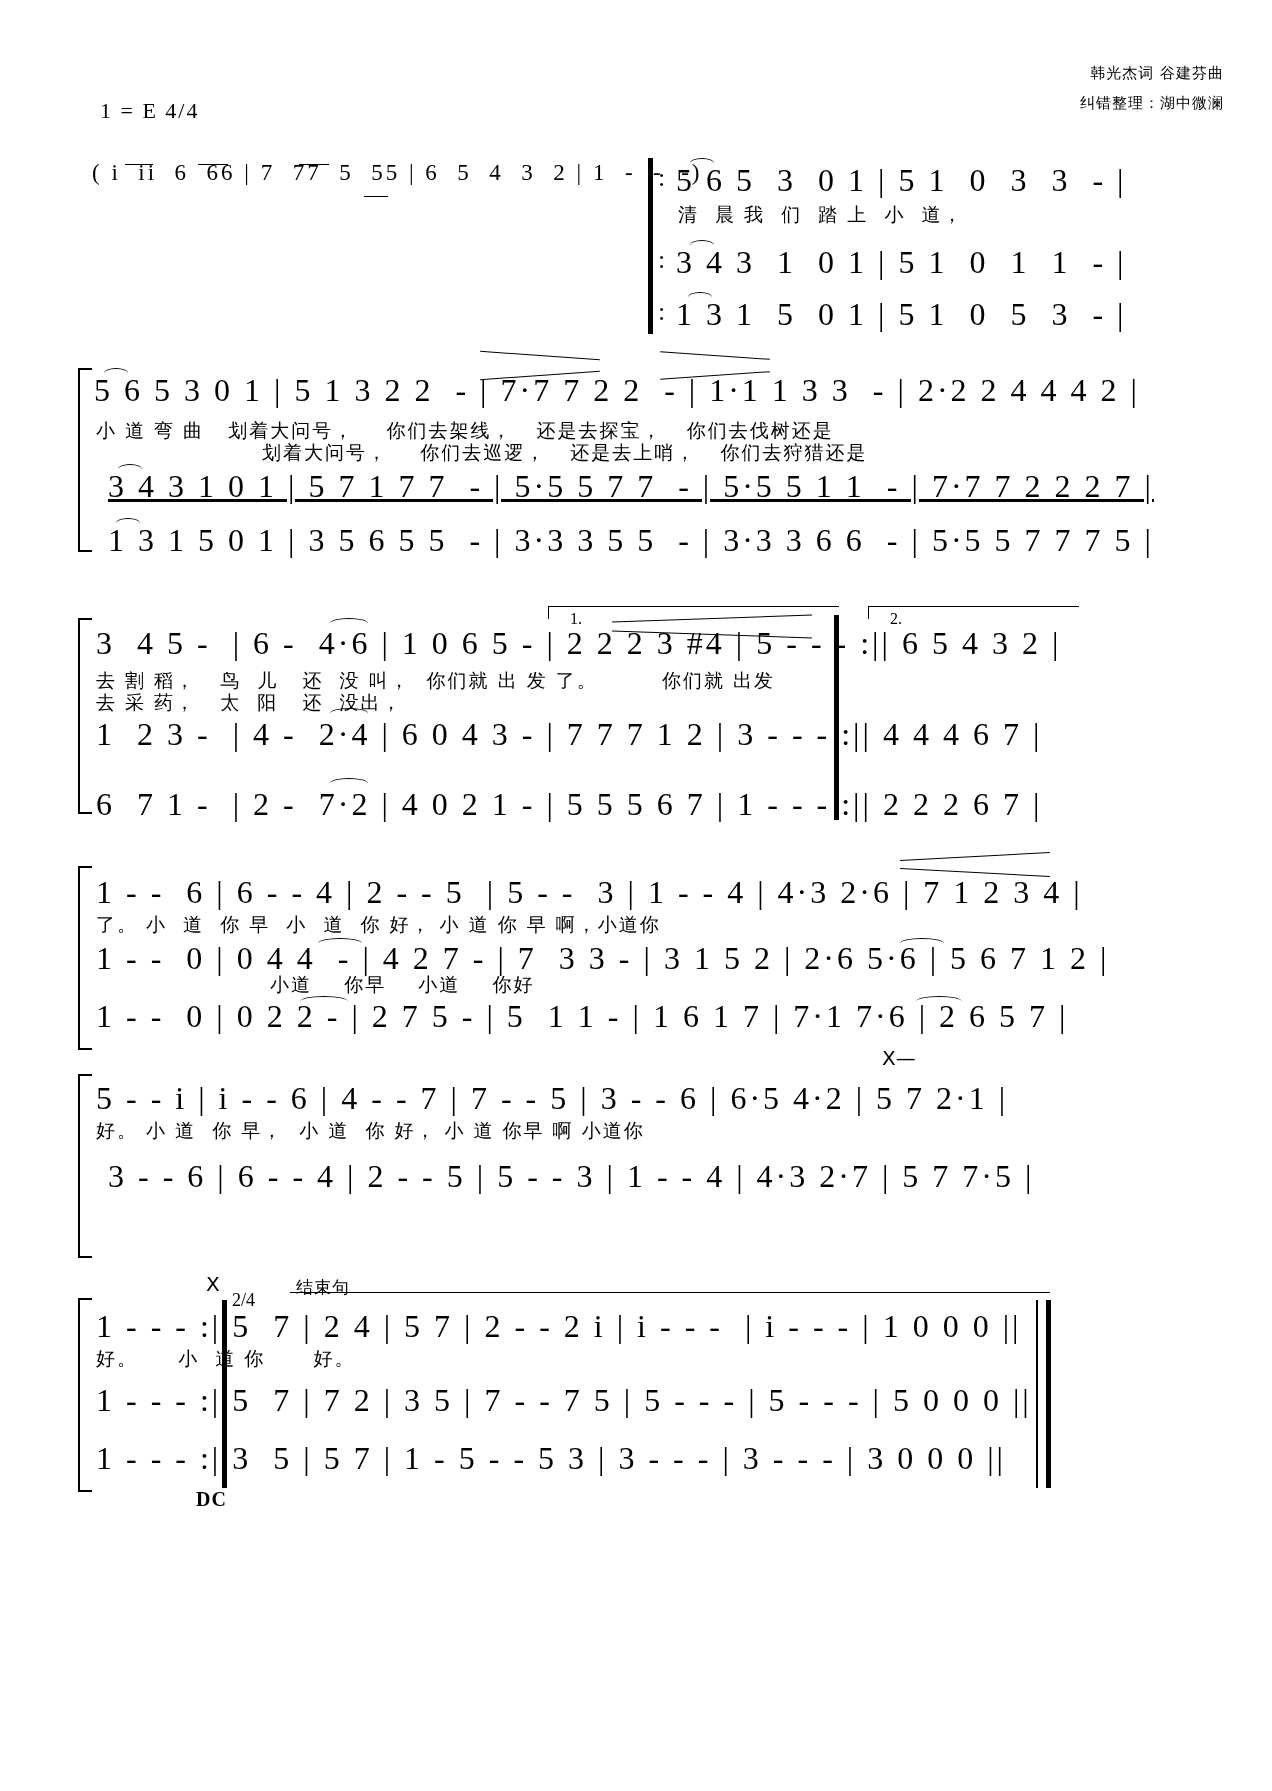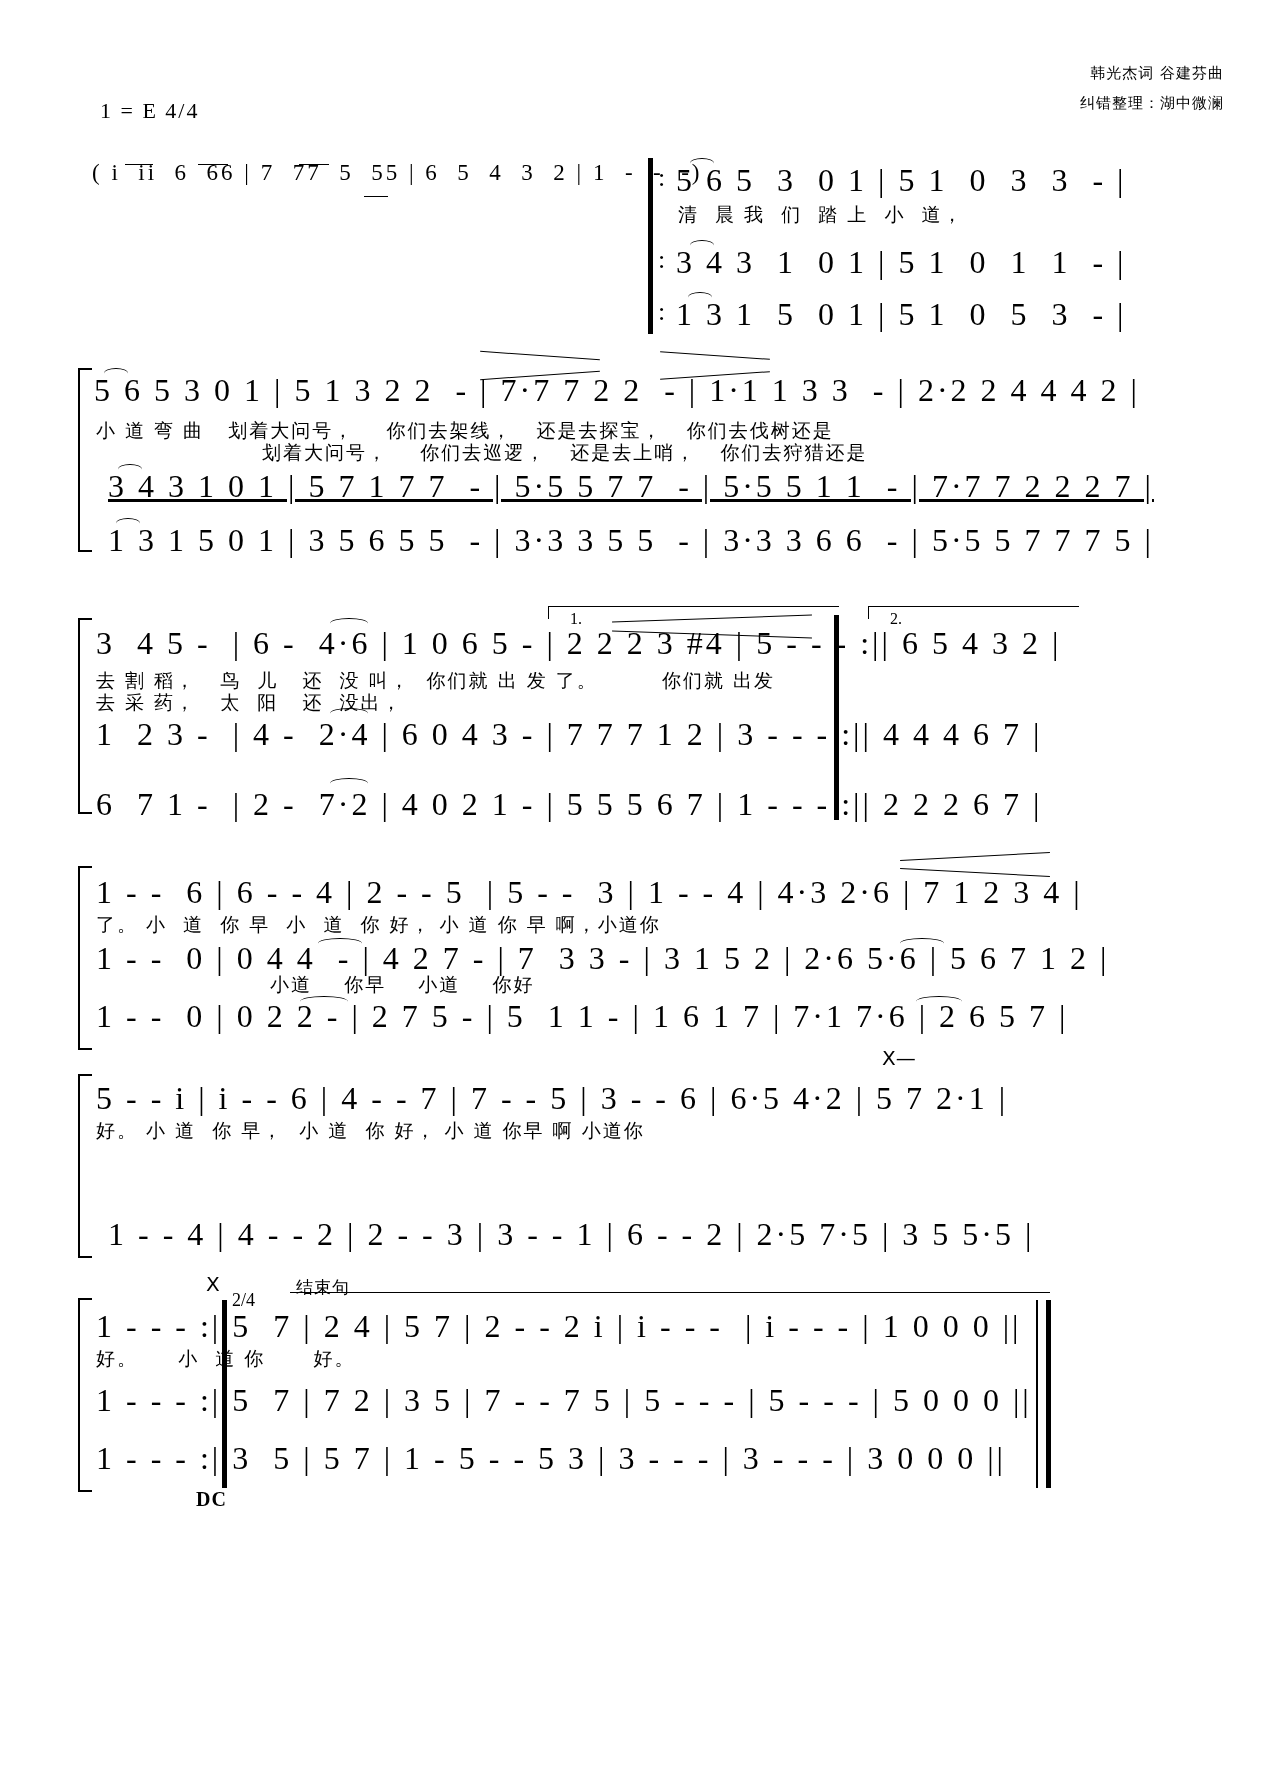--- a/index.html
+++ b/index.html
@@ -230,21 +230,21 @@
   <div class="row nums" style="left:96px; top:998px;">1 - -  0 | 0 2 2 - | 2 7 5 - | 5  1 1 - | 1 6 1 7 | 7·1 7·6 | 2 6 5 7 |</div>
   <div class="slurline" style="left:300px; top:996px; width:48px;"></div>
   <div class="slurline" style="left:916px; top:996px; width:46px;"></div>
 
   <div class="coda" style="left:882px; top:1046px;">Χ—</div>
 
   <div class="brace" style="left:78px; top:1074px; height:180px;"></div>
 
   <div class="row nums" style="left:96px; top:1080px;">5 - - i | i - - 6 | 4 - - 7 | 7 - - 5 | 3 - - 6 | 6·5 4·2 | 5 7 2·1 |</div>
   <div class="row lyr" style="left:96px; top:1118px;">好。 小 道  你 早，  小 道  你 好， 小 道 你早 啊 小道你</div>
-  <div class="row nums" style="left:108px; top:1216px;">1 - - 4 | 4 - - 2 | 2 - - 3 | 3 - - 1 | 6 - - 2 | 2·5 7·5 | 3 5 5·5 |</div>
+  <div class="row nums" style="left:108px; top:1158px;">3 - - 6 | 6 - - 4 | 2 - - 5 | 5 - - 3 | 1 - - 4 | 4·3 2·7 | 5 7 7·5 |</div>
 
   <div class="brace" style="left:78px; top:1298px; height:190px;"></div>
 
   <div class="coda" style="left:206px; top:1272px;">Χ</div>
   <div class="meter24" style="left:232px; top:1290px;">2/4</div>
   <div class="endlabel" style="left:296px; top:1276px;">结束句</div>
   <div class="hair" style="left:290px; top:1292px; width:760px;"></div>
 
   <div class="bar-thick" style="left:222px; top:1300px; height:188px;"></div>
 

